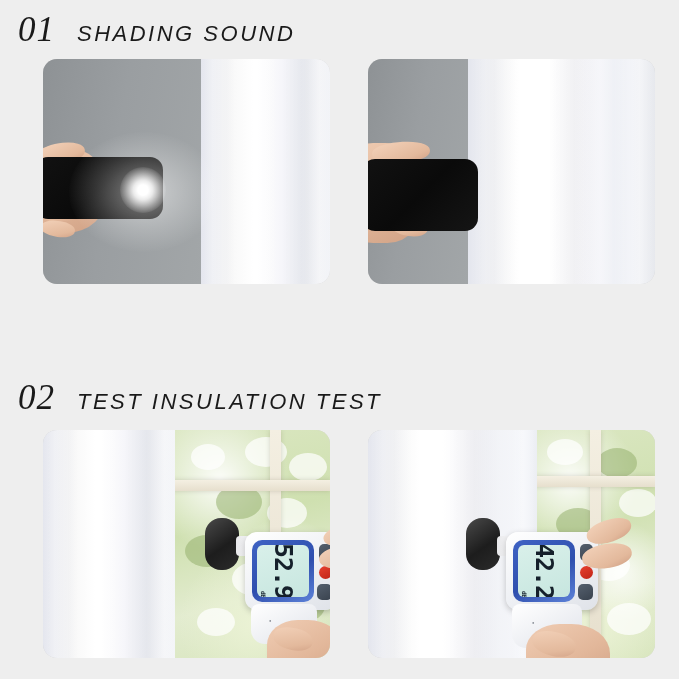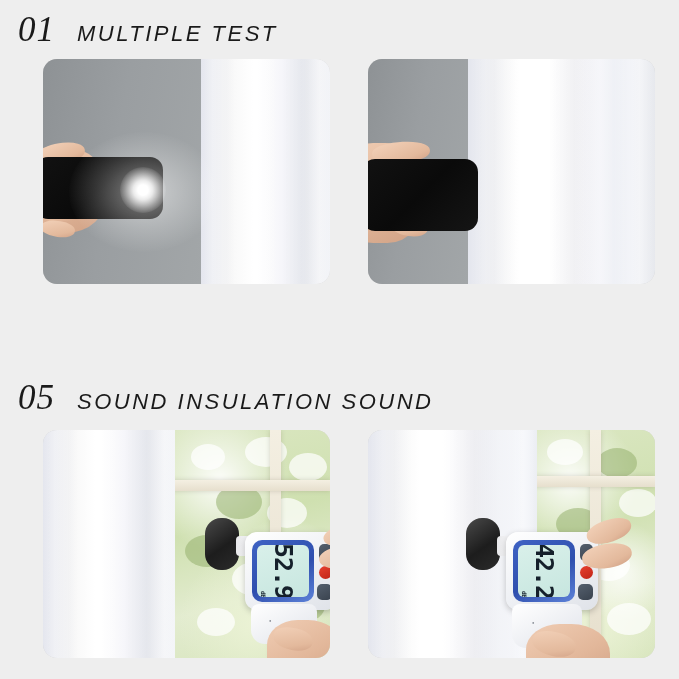--- a/index.html
+++ b/index.html
@@ -261,21 +261,21 @@
     white-space: nowrap;
   }
 </style>
 </head>
 <body>
 
 <div class="page">
 
   <div class="section-head head-01">
     <span class="head-num">01</span>
-    <span class="head-label">MULTIPLE TEST</span>
+    <span class="head-label">SHADING SOUND</span>
   </div>
 
   <div class="panel p1">
     <div class="scene">
       <div class="wall w1"></div>
       <div class="curtain c1">
         <div class="folds"></div>
       </div>
 
       <div class="hand" style="left:-28px; top:88px; width:92px; height:86px;"></div>
@@ -301,22 +301,22 @@
       <div class="finger" style="left:2px; top:152px; width:40px; height:19px; transform:rotate(6deg);"></div>
       <div class="finger" style="left:22px; top:158px; width:38px; height:19px; transform:rotate(9deg);"></div>
       <div class="finger" style="left:-8px; top:148px; width:34px; height:18px; transform:rotate(2deg);"></div>
 
       <div class="phone" style="left:-6px; top:100px; width:116px; height:72px;"></div>
     </div>
   </div>
 
 
   <div class="section-head head-02">
-    <span class="head-num">05</span>
-    <span class="head-label">SOUND INSULATION SOUND</span>
+    <span class="head-num">02</span>
+    <span class="head-label">TEST INSULATION TEST</span>
   </div>
 
   <div class="panel p3">
     <div class="scene">
 
       <div class="window" style="width:55%;">
         <div class="leaf" style="left:12%; top:6%;  width:34px; height:26px;"></div>
         <div class="leaf" style="left:46%; top:3%;  width:42px; height:30px;"></div>
         <div class="leaf" style="left:74%; top:10%; width:38px; height:28px;"></div>
         <div class="leaf dark" style="left:28%; top:24%; width:46px; height:34px;"></div>

